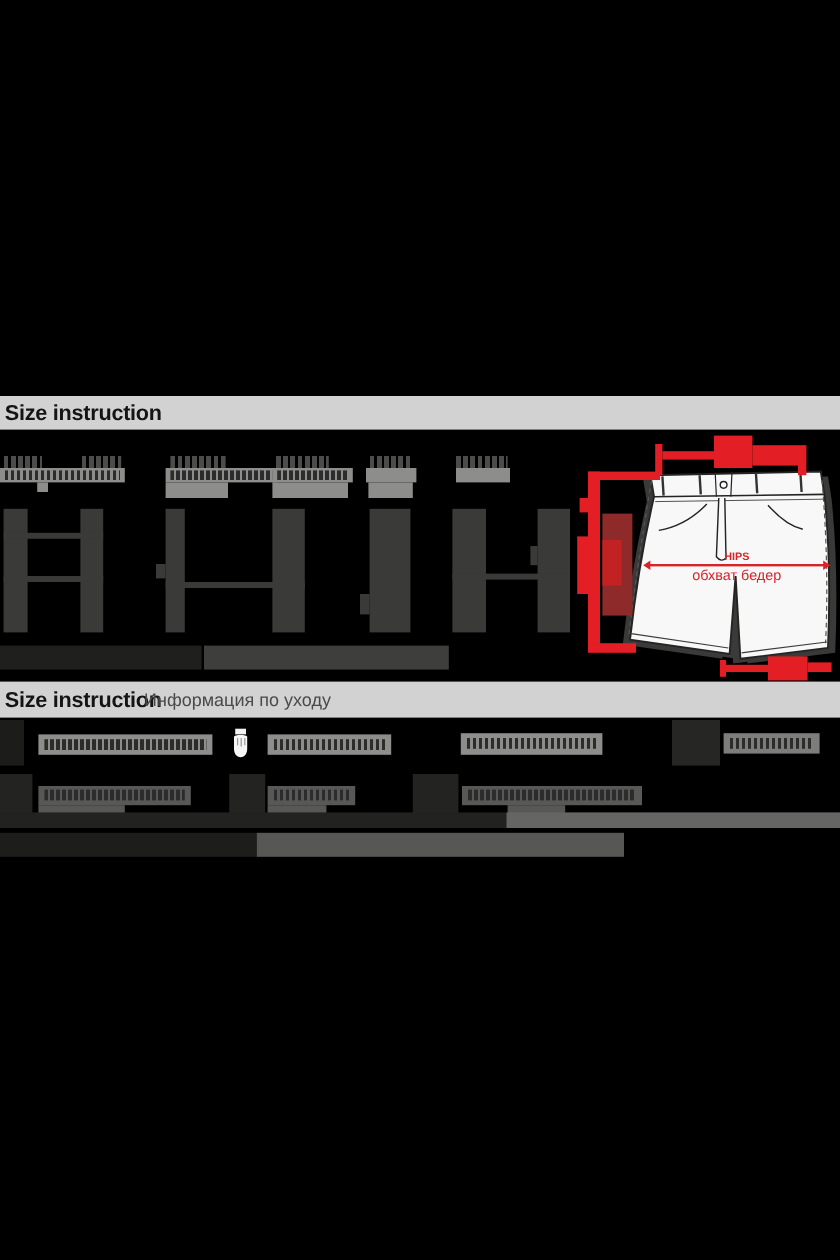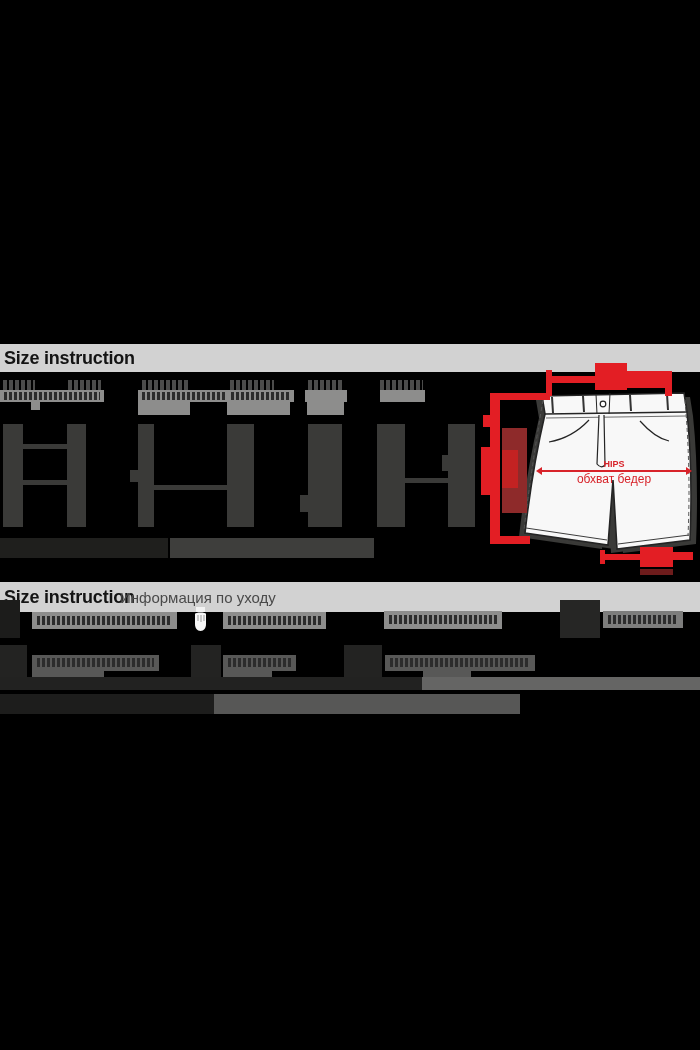--- a/index.html
+++ b/index.html
@@ -1,21 +1,21 @@
 <!DOCTYPE html>
 <html><head>
 <meta charset="utf-8">
 <style>
   html,body{margin:0;padding:0;background:#000;}
   #screen{position:relative;width:700px;height:1050px;background:#000;overflow:hidden;
           font-family:"Liberation Sans",sans-serif;}
   .abs{position:absolute;}
 
   
-  .sec-header{left:0;width:700px;background:#d2d2d2;display:flex;align-items:center;margin-top:14px;}
+  .sec-header{left:0;width:700px;background:#d2d2d2;display:flex;align-items:center;}
   .sec-title{font-weight:bold;font-size:18px;color:#141414;margin-left:4px;letter-spacing:-0.2px;}
   .sec-sub{font-size:15px;color:#4a4a4a;}
 
   
   .smear-dark{background:repeating-linear-gradient(90deg,#2c2c2c 0 3px,rgba(0,0,0,0) 3px 5px);}
   .smear-mid{background:repeating-linear-gradient(90deg,#4c4c4b 0 4px,rgba(0,0,0,0) 4px 6px);}
   .bar-light{background:#8d8d8c;}
   .bar-dark{background:#585857;}
   .block{background:#3a3a38;}
 

